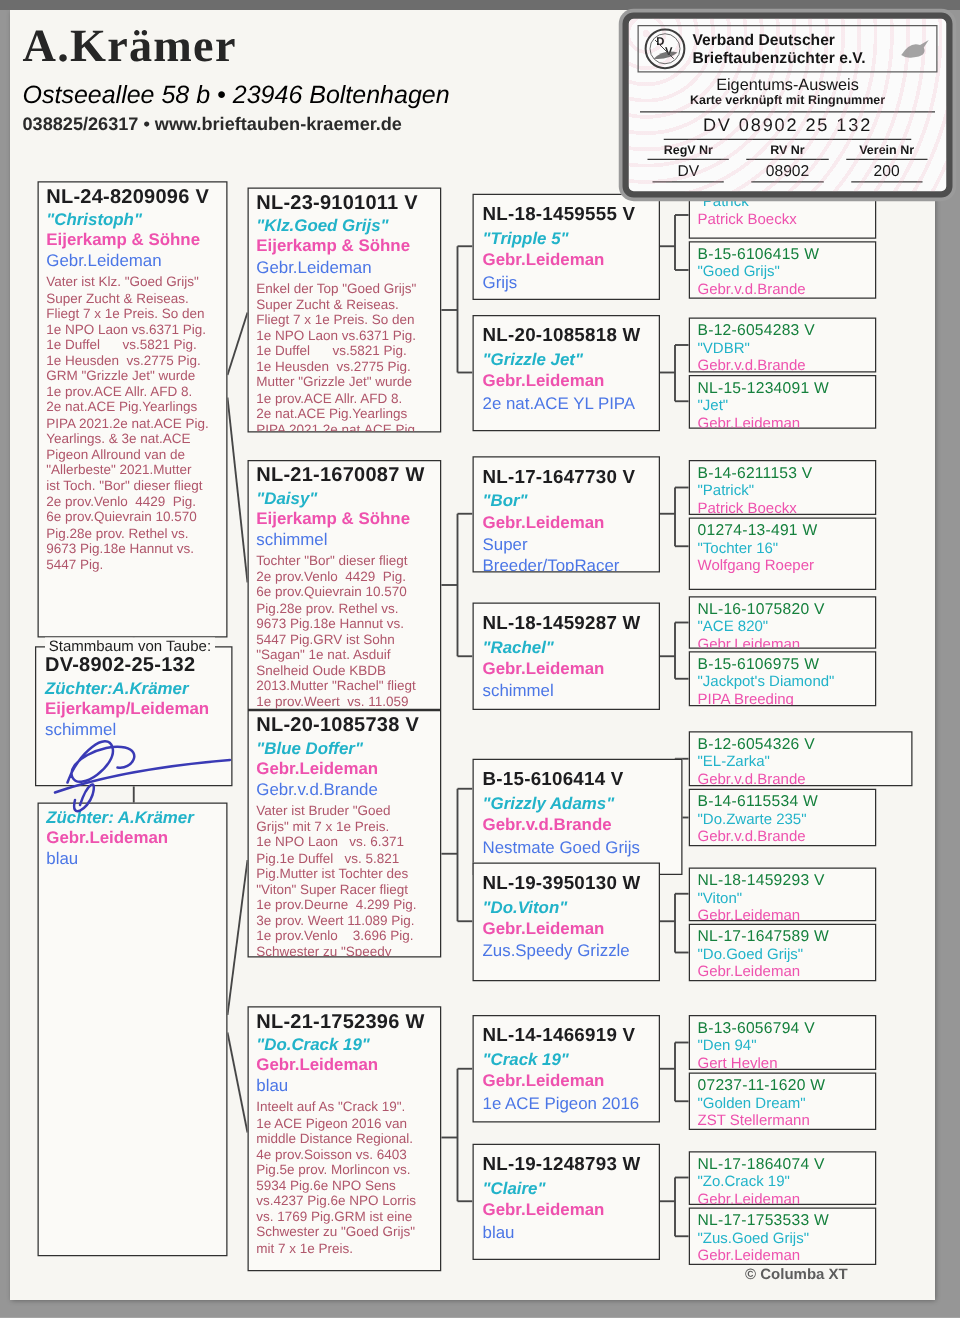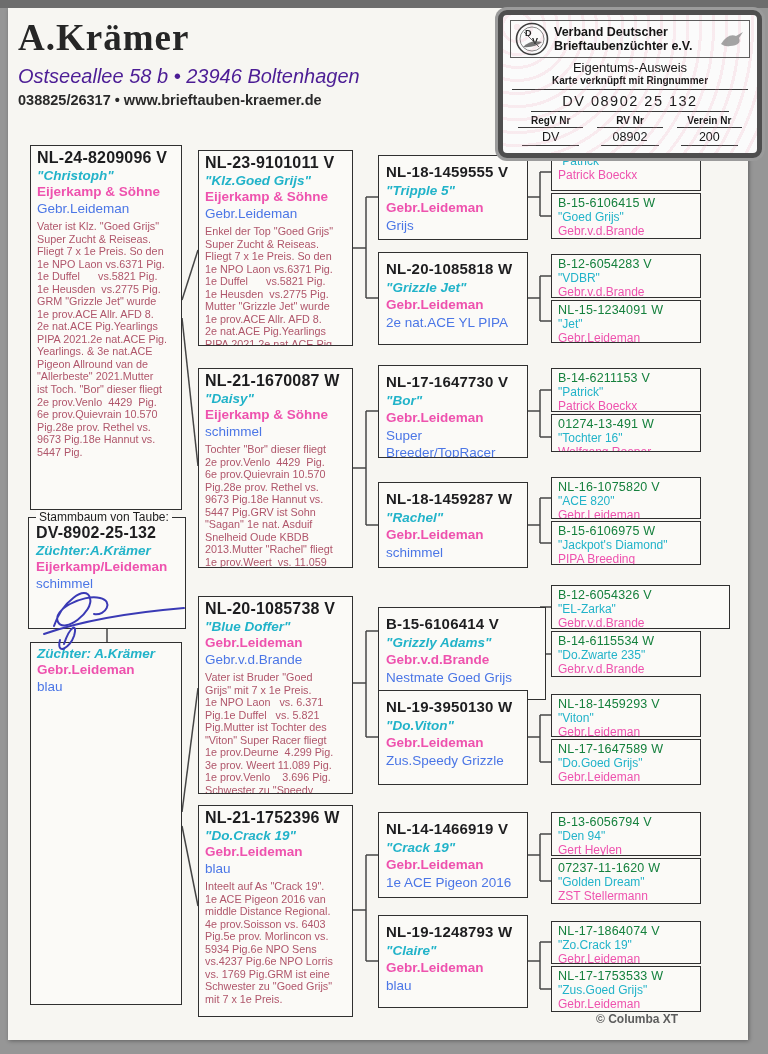--- a/index.html
+++ b/index.html
@@ -4,21 +4,21 @@
 <style>
   html,body{margin:0;padding:0;background:#8f8f8f;}
   #canvas{position:relative;width:768px;height:1054px;overflow:hidden;background:#969696;
           font-family:"Liberation Sans",sans-serif;}
   #scan-top{position:absolute;left:0;top:0;width:768px;height:8px;background:#6d6d6d;}
   #page{position:absolute;left:8px;top:8px;width:740px;height:1032px;background:#f7f6f2;
         box-shadow:1px 1px 4px rgba(0,0,0,.35);}
   
   .hdr{position:absolute;left:18px;top:16px;width:462px;color:#262626;}
   .hdr .title{font-family:"Liberation Serif",serif;font-weight:bold;font-size:37px;letter-spacing:1px;}
-  .hdr .addr{font-size:20px;font-style:italic;margin-top:6px;color:#4c1d95;}
+  .hdr .addr{font-size:20px;font-style:italic;margin-top:6px;color:#000000;}
   .hdr .contact{font-size:14.5px;font-weight:bold;margin-top:4px;color:#2a2a2a;}
   
   .stamp{position:absolute;left:498px;top:10px;width:264px;height:148px;background:#fbfbfb;
          border:5px solid #4e4e4e;border-radius:9px;box-sizing:border-box;z-index:6;
          box-shadow:0 0 0 3px #9b9b9b;color:#161616;}
   .stamp::before{content:"";position:absolute;inset:0;border-radius:4px;
          background:repeating-radial-gradient(circle at 14px 12px, rgba(236,150,175,.16) 0 3px, transparent 3px 13px);}
   .stamp-head{display:flex;align-items:center;gap:5px;border:1px solid #5c5c5c;margin:5px 7px 2px;padding:1px 4px;position:relative;}
   .stamp-org{flex:1;font-size:12.5px;font-weight:bold;line-height:1.12;text-align:left;}
   .stamp-title{font-size:13px;font-weight:normal;text-align:center;margin-top:2px;position:relative;}
@@ -236,21 +236,21 @@
 2e prov.Venlo  4429  Pig.
 6e prov.Quievrain 10.570
 Pig.28e prov. Rethel vs.
 9673 Pig.18e Hannut vs.
 5447 Pig.GRV ist Sohn
 "Sagan" 1e nat. Asduif
 Snelheid Oude KBDB
 2013.Mutter "Rachel" fliegt
 1e prov.Weert  vs. 11.059</div>
   </div>
-  <div class="pbox" style="left:198px;top:596px;width:155px;height:198px">
+  <div class="pbox" style="left:198px;top:568px;width:155px;height:198px">
     <div class="ring">NL-20-1085738 V</div>
     <div class="name">"Blue Doffer"</div>
     <div class="pink">Gebr.Leideman</div>
     <div class="blue">Gebr.v.d.Brande</div>
     <div class="desc">Vater ist Bruder "Goed
 Grijs" mit 7 x 1e Preis.
 1e NPO Laon   vs. 6.371
 Pig.1e Duffel   vs. 5.821
 Pig.Mutter ist Tochter des
 "Viton" Super Racer fliegt
@@ -342,21 +342,21 @@
   <div class="pbox g4" style="left:551px;top:300px;width:150px;height:43px">
     <div class="ring">NL-15-1234091 W</div>
     <div class="name">"Jet"</div>
     <div class="pink">Gebr.Leideman</div>
   </div>
   <div class="pbox g4" style="left:551px;top:368px;width:150px;height:44px">
     <div class="ring">B-14-6211153 V</div>
     <div class="name">"Patrick"</div>
     <div class="pink">Patrick Boeckx</div>
   </div>
-  <div class="pbox g4" style="left:551px;top:414px;width:150px;height:38px">
+  <div class="pbox g4" style="left:551px;top:414px;width:150px;height:58px">
     <div class="ring">01274-13-491 W</div>
     <div class="name">"Tochter 16"</div>
     <div class="pink">Wolfgang Roeper</div>
   </div>
   <div class="pbox g4" style="left:551px;top:477px;width:150px;height:42px">
     <div class="ring">NL-16-1075820 V</div>
     <div class="name">"ACE 820"</div>
     <div class="pink">Gebr.Leideman</div>
   </div>
   <div class="pbox g4" style="left:551px;top:521px;width:150px;height:44px">

